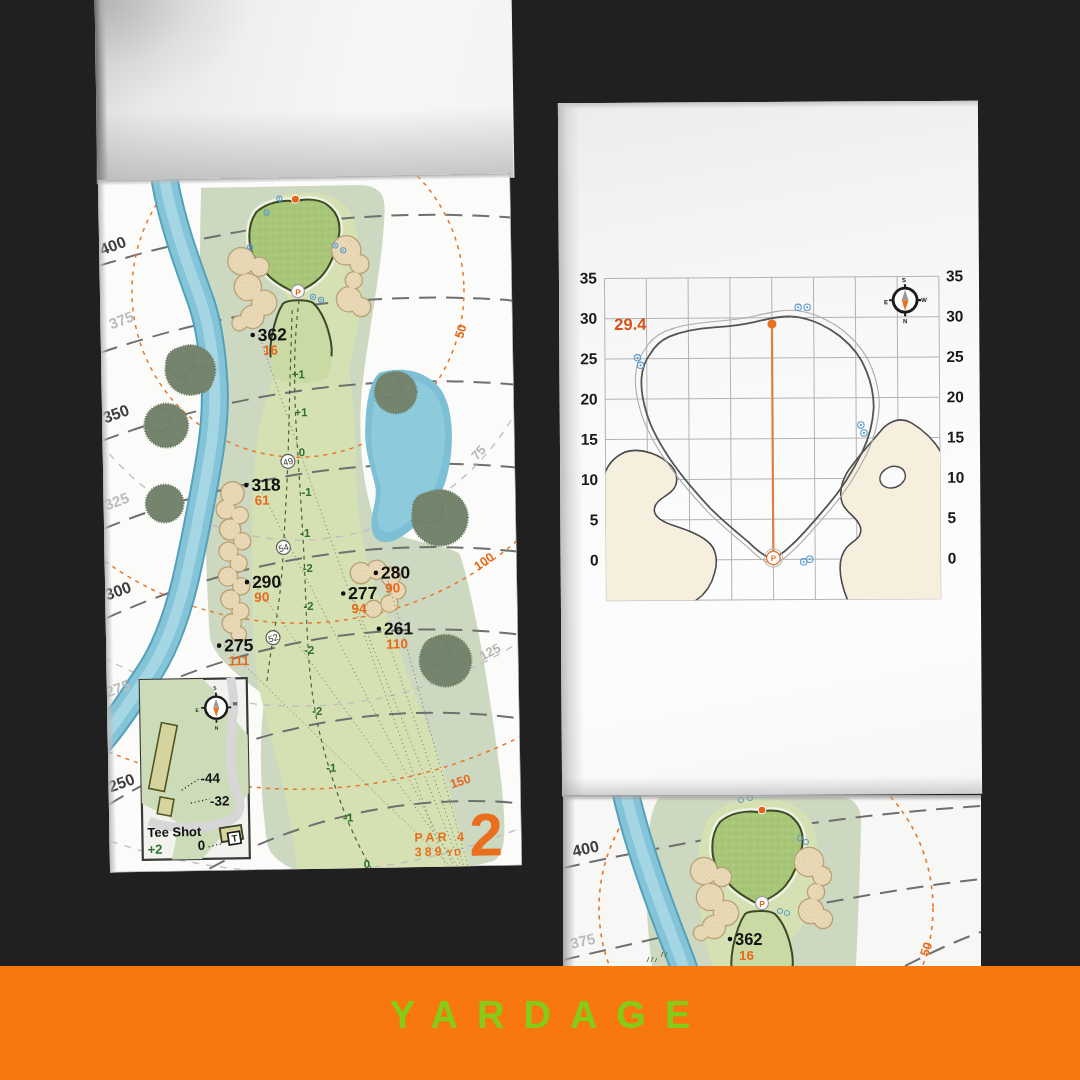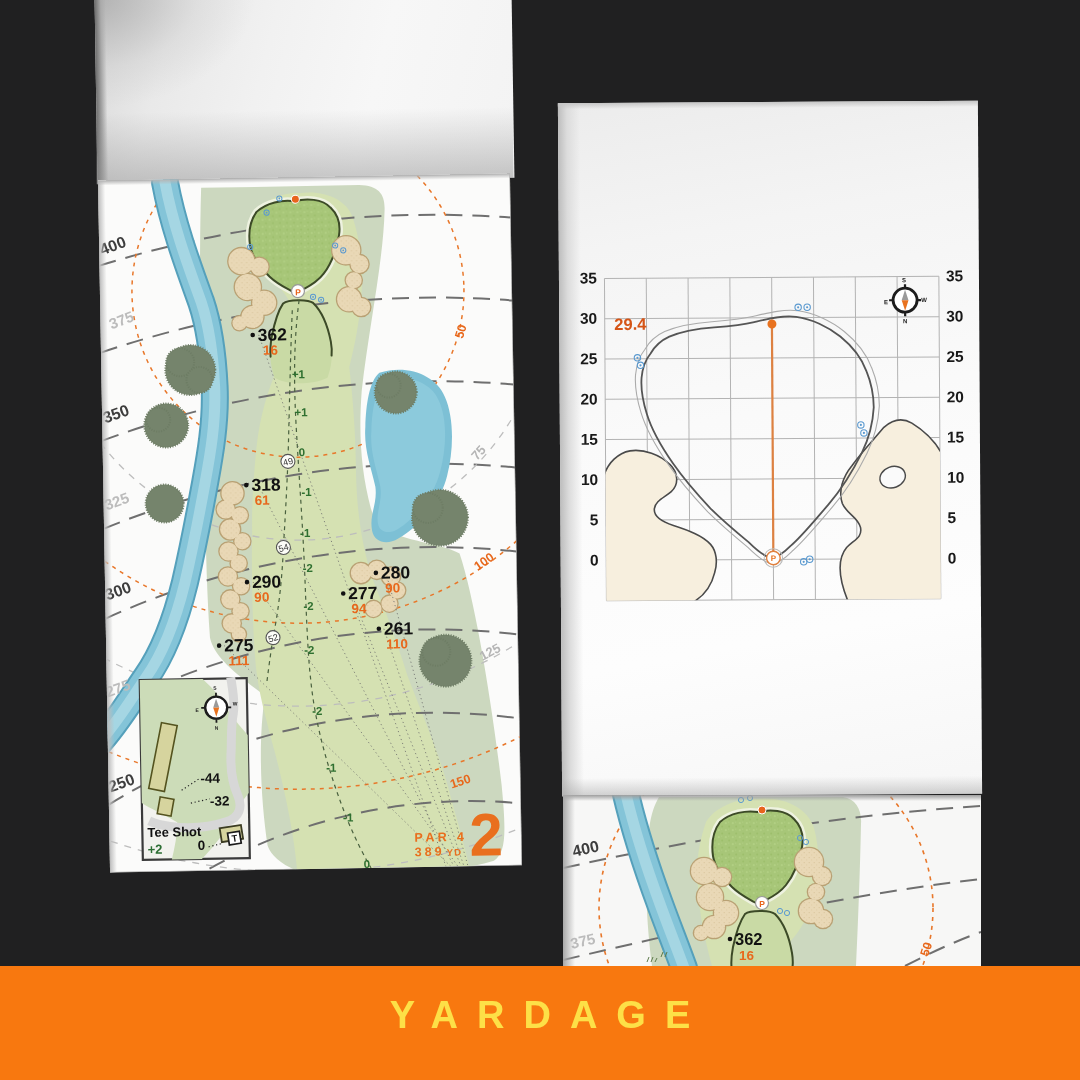--- a/index.html
+++ b/index.html
@@ -632,14 +632,14 @@
 
     <circle cx="762" cy="903" r="6.5" fill="#fff" stroke="#999" stroke-width="1.2"></circle>
     <text x="762" y="907" font-family="Liberation Sans,sans-serif" font-size="8.5" font-weight="bold" fill="#e8641c" text-anchor="middle">P</text>
     </g>
     </g>
   </svg>
 </div>
 
 <div class="abs" style="left:0;top:966px;width:1080px;height:114px;background:#f8780f;"></div>
 
-<div class="abs" style="left:0;top:994px;width:1080px;text-align:center;color:#fde047;
+<div class="abs" style="left:0;top:994px;width:1080px;text-align:center;color:#84cc16;
   font-size:38px;font-weight:bold;letter-spacing:19px;text-indent:19px;">YARDAGE</div>
 
 </body></html>

